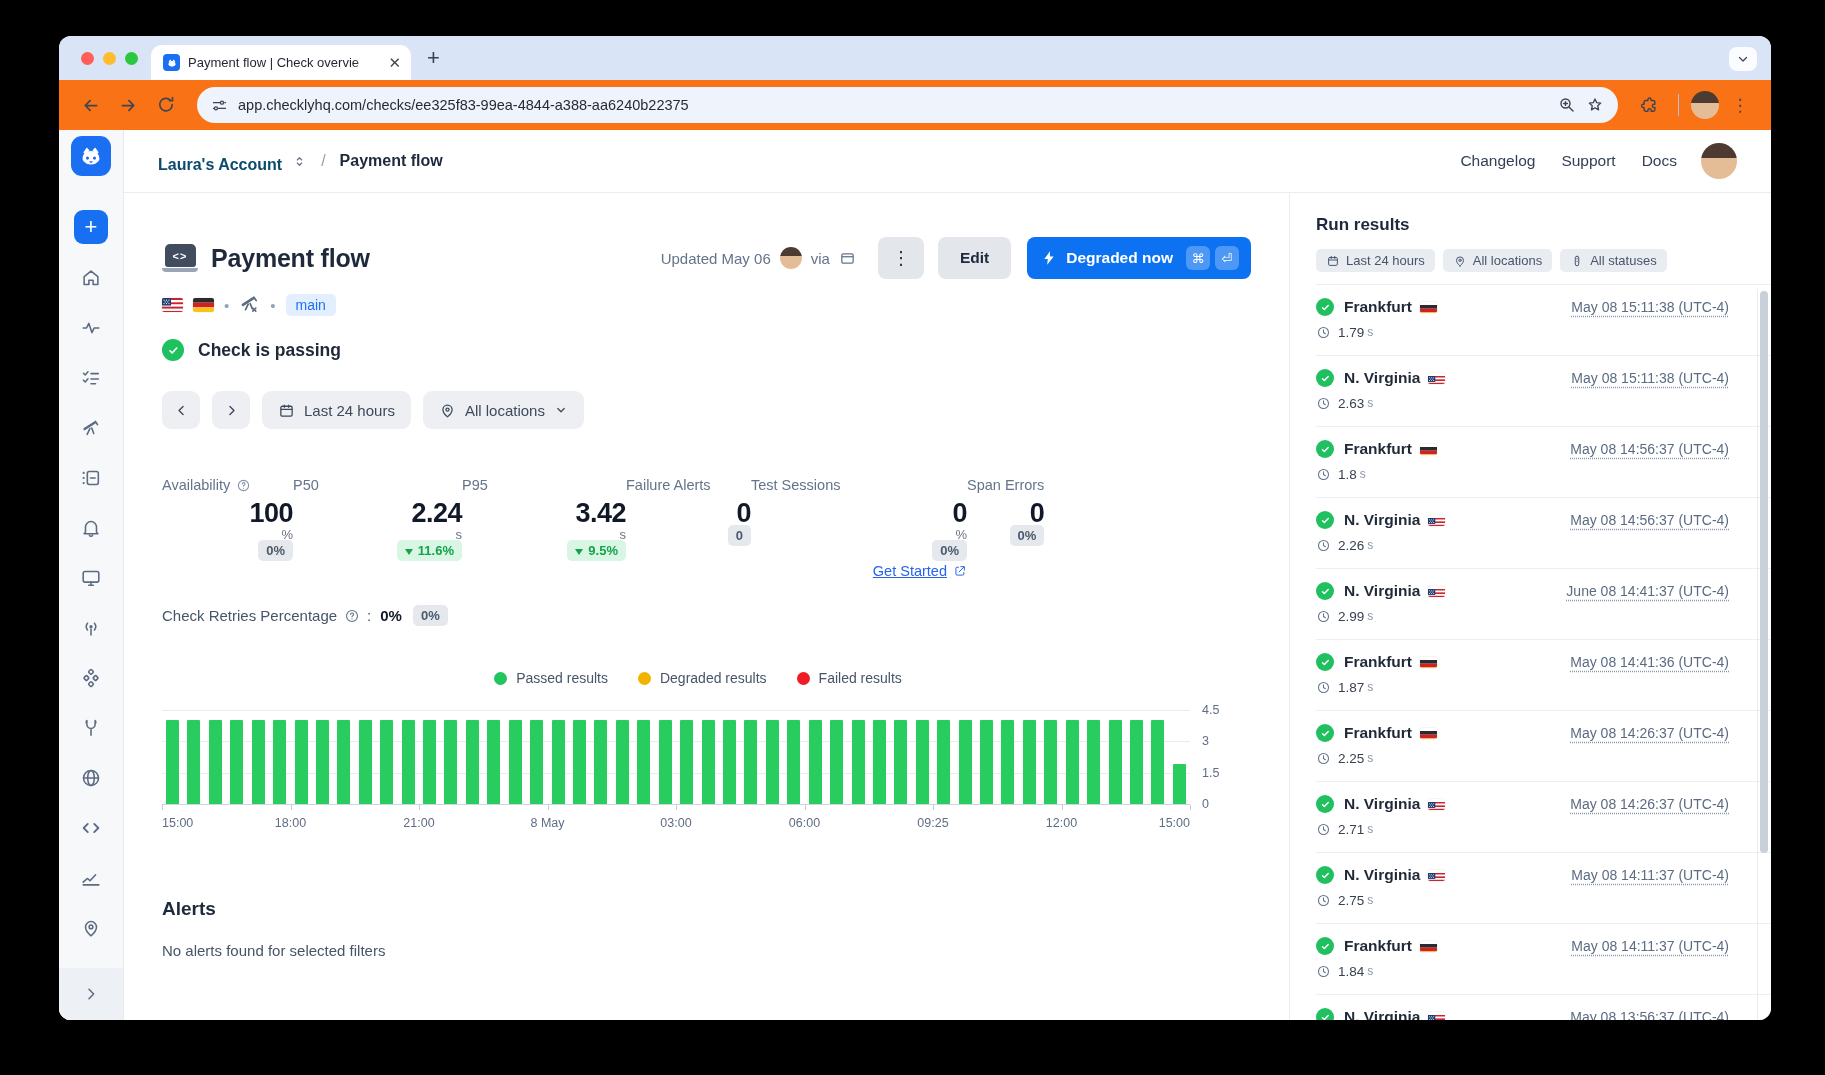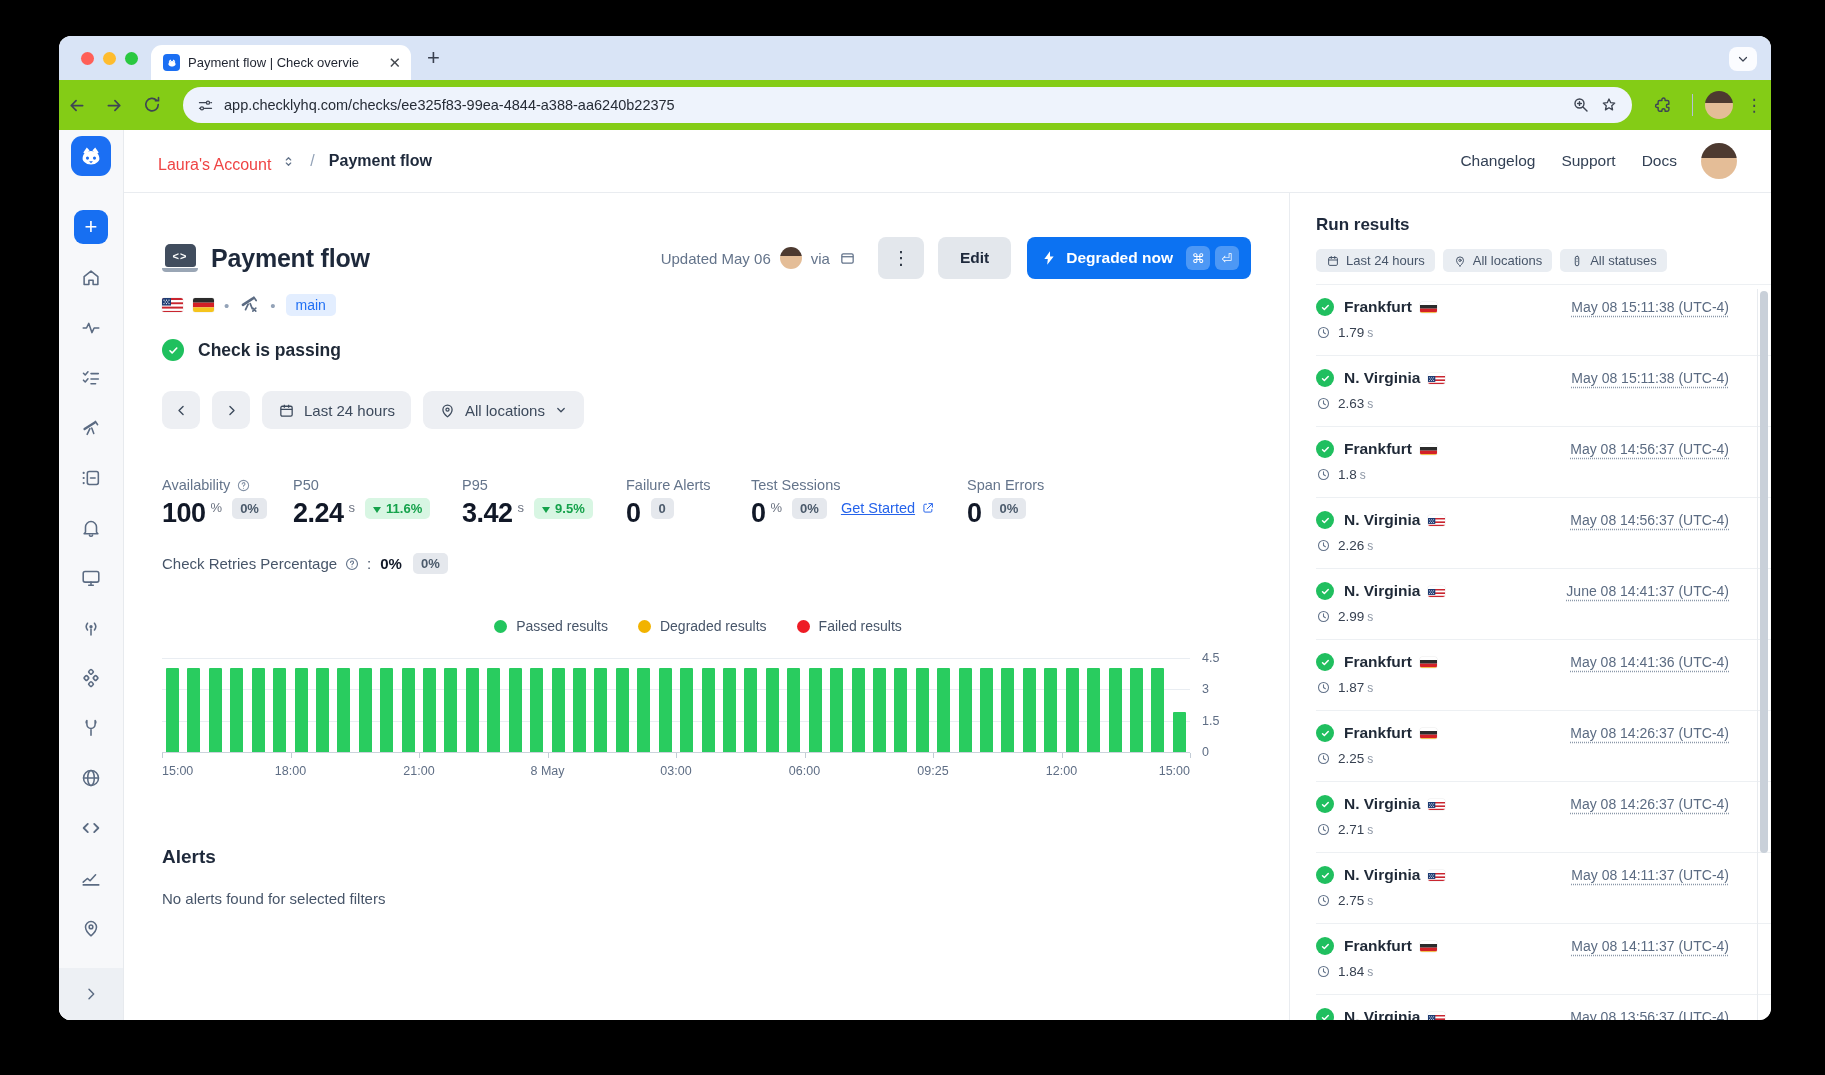--- a/index.html
+++ b/index.html
@@ -16,21 +16,21 @@
   .l-red{background:#ff5f57}.l-yellow{background:#febc2e}.l-green{background:#2ac840}
   .tab{margin-left:92px;width:238px;height:35px;background:#fff;border-radius:11px 11px 0 0;
        display:flex;align-items:center;gap:8px;padding:0 10px 0 12px;position:relative;}
   .tab-title{flex:1;font-size:13px;color:#1f2430;white-space:nowrap;overflow:hidden;position:relative;}
   .tab-title .fade{position:absolute;right:0;top:0;bottom:0;width:26px;background:linear-gradient(90deg,rgba(255,255,255,0),#fff);}
   .tab-close{color:#45494f;font-size:15px;line-height:1;cursor:default;}
   .favicon{width:17px;height:17px;border-radius:4px;background:#1b6ff3;flex:none;display:flex;align-items:center;justify-content:center;}
   .newtab{align-self:center;margin-left:16px;color:#3a4150;font-size:22px;line-height:1;font-weight:400;}
   .tabsearch{position:absolute;right:14px;top:11px;width:28px;height:24px;border-radius:8px;background:#fbfcff;
              display:flex;align-items:center;justify-content:center;color:#3c4352;}
-  .toolbar{height:50px;background:#84cc16;display:flex;align-items:center;padding:0 0;gap:4px;flex:none;}
+  .toolbar{height:50px;background:#f97316;display:flex;align-items:center;padding:0 14px;gap:4px;flex:none;}
   .tool-ic{width:34px;height:34px;display:flex;align-items:center;justify-content:center;color:#3e4553;}
   .urlbar{flex:1;height:36px;background:#eef3fc;border-radius:18px;display:flex;align-items:center;
           padding:0 14px;gap:10px;margin:0 10px;min-width:0;}
   .url-text{flex:1;font-size:14.5px;color:#262c36;white-space:nowrap;overflow:hidden;}
   .url-ic{color:#3e4553;display:flex;align-items:center;}
   .sep{width:1px;height:22px;background:#b4c1d8;margin:0 8px;}
   .avatar{border-radius:50%;background:linear-gradient(180deg,#4d3a30 0 42%,#e4bd97 42%);flex:none;}
   .avatar.small{width:28px;height:28px;}
   .avatar.tiny{width:22px;height:22px;}
   .avatar.head{width:36px;height:36px;}
@@ -45,21 +45,21 @@
             display:flex;align-items:center;justify-content:center;font-size:22px;line-height:1;flex:none;}
   .s-nav{margin-top:9px;display:flex;flex-direction:column;align-items:center;}
   .s-item{width:64px;height:50px;display:flex;align-items:center;justify-content:center;color:#5b6b82;}
   .expand{position:absolute;bottom:0;left:0;width:100%;height:52px;background:#edf0f4;
           display:flex;align-items:center;justify-content:center;color:#5b6b82;}
 
   .content{flex:1;display:flex;flex-direction:column;min-width:0;}
   .app-header{height:62px;flex:none;border-bottom:1px solid #e9ecf0;display:flex;align-items:center;
               padding:0 34px;}
   .crumb{display:flex;align-items:center;gap:10px;font-size:16px;color:#3f4a5a;}
-  .crumb .acct{font-weight:400;color:#ef4444;margin-top:8px;}
+  .crumb .acct{font-weight:700;color:#0c4a6e;margin-top:8px;}
   .crumb .sep-slash{color:#94a3b8;margin:0 4px;}
   .crumb .page{font-weight:700;color:#1e293b;}
   .hspace{flex:1;}
   .hlinks{display:flex;align-items:center;gap:26px;font-size:15.5px;color:#334155;margin-right:24px;}
 
   .app-body{flex:1;display:flex;min-height:0;}
   .main{flex:1;min-width:0;padding:44px 0 0 38px;overflow:hidden;position:relative;}
 
   
   .title-row{display:flex;align-items:center;padding-right:38px;}
@@ -97,21 +97,21 @@
         justify-content:center;gap:9px;font-size:15px;box-sizing:border-box;}
   .fbtn.sq{width:38px;}
   .fbtn.wide{padding:0 16px;}
 
   
   .stats{display:flex;margin-top:48px;}
   .stat{flex:none;}
   .stat:nth-child(1){width:131px}.stat:nth-child(2){width:169px}.stat:nth-child(3){width:164px}
   .stat:nth-child(4){width:125px}.stat:nth-child(5){width:216px}
   .stat-label{font-size:14.5px;color:#64748b;display:flex;align-items:center;gap:6px;}
-  .stat-val-row{display:flex;align-items:flex-start;margin-top:7px;gap:0;}
+  .stat-val-row{display:flex;align-items:flex-end;margin-top:7px;gap:0;flex-direction:column;}
   .stat-num{font-size:27px;font-weight:800;color:#111827;letter-spacing:-.5px;line-height:1;}
   .stat-unit{font-size:13px;color:#6b7280;margin-left:5px;}
   .badge{font-size:13px;font-weight:700;padding:3px 8px;border-radius:5px;margin-left:10px;position:relative;top:-2px;}
   .badge.gray{background:#e5e8ed;color:#4b5a6b;}
   .badge.green{background:#d8f6e3;color:#15a24b;}
   .tri-down{display:inline-block;width:0;height:0;border-left:4px solid transparent;border-right:4px solid transparent;
             border-top:6px solid #15a24b;margin-right:5px;position:relative;top:0px;}
   .gs-link{font-size:14.5px;color:#2563eb;text-decoration:underline;margin-left:14px;display:inline-flex;align-items:center;gap:6px;font-weight:500;}
 
   
@@ -145,21 +145,21 @@
   .chip{display:flex;align-items:center;gap:6px;background:#e9edf2;color:#475569;font-size:13px;font-weight:500;
         padding:4px 10px;border-radius:5px;}
   .run-list{margin-top:12px;border-top:1px solid #edf0f3;}
   .run-row{height:71px;box-sizing:border-box;border-bottom:1px solid #edf0f3;padding:13px 42px 0 0;}
   .run-l1{display:flex;align-items:center;}
   .run-check{width:18px;height:18px;border-radius:50%;background:#20bf5f;display:flex;align-items:center;justify-content:center;flex:none;}
   .run-name{font-size:15.5px;font-weight:700;color:#1f2937;margin-left:10px;}
   .run-flag{margin-left:8px;}
   .run-sp{flex:1;}
   .run-ts{font-size:14px;color:#5b6b82;text-decoration:underline dotted #8b98a9;text-underline-offset:4px;}
-  .run-l2{display:flex;align-items:flex-end;margin-top:9px;color:#64748b;}
+  .run-l2{display:flex;align-items:flex-start;margin-top:9px;color:#64748b;}
   .run-dur{font-size:13.5px;color:#374151;margin-left:7px;}
   .run-dur-u{font-size:12px;color:#8a94a3;margin-left:3px;}
   .scroll-track{position:absolute;right:0;top:96px;bottom:0;width:13px;border-left:1px solid #e8ebef;}
   .scroll-thumb{position:absolute;top:2px;left:2px;width:8px;height:562px;border-radius:4px;background:#c9d0d9;}
 </style>
 </head>
 <body>
 
 <div class="window">
 

